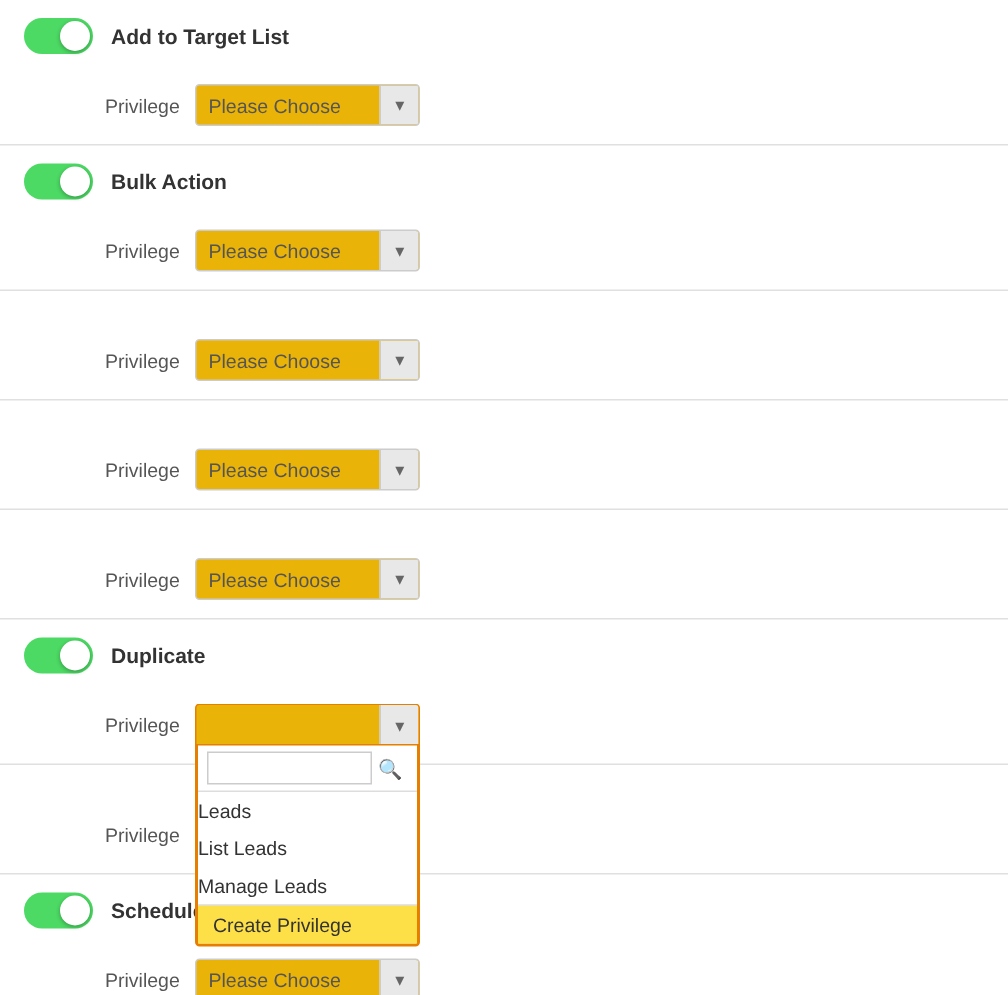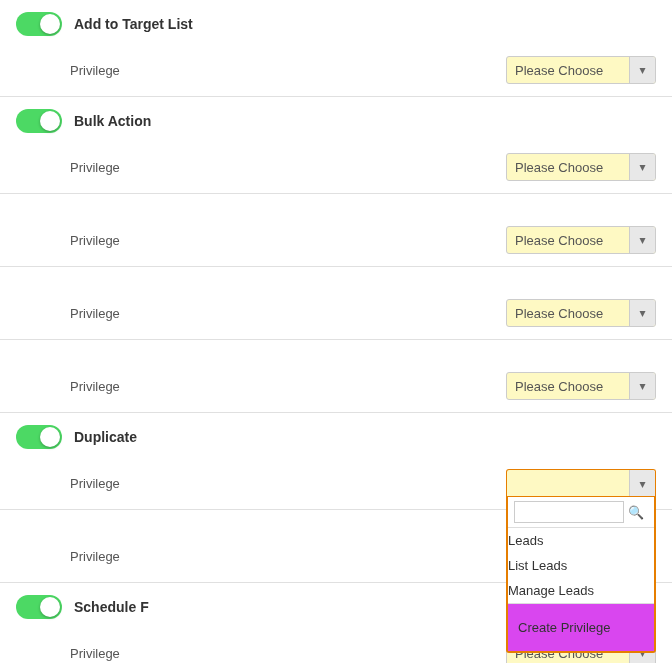--- a/index.html
+++ b/index.html
@@ -29,21 +29,20 @@
       font-size: 14px;
       font-weight: bold;
       color: #333;
     }
 
     .privilege-row {
       display: flex;
       align-items: center;
       padding-left: 54px;
       margin-top: 20px;
-      justify-content: space-between;
     }
 
     .privilege-label {
       font-size: 13px;
       color: #555;
       min-width: 60px;
     }
 
     
     .toggle {
@@ -78,21 +77,21 @@
       display: inline-block;
     }
 
     .select-box {
       display: flex;
       align-items: center;
       width: 150px;
       height: 28px;
       border: 1px solid #ccc;
       border-radius: 3px;
-      background: #fef9c3;
+      background: #eab308;
       cursor: pointer;
       overflow: hidden;
     }
 
     .select-text {
       flex: 1;
       padding: 0 8px;
       font-size: 13px;
       color: #555;
       white-space: nowrap;
@@ -158,24 +157,24 @@
     }
 
     .dropdown-item {
       padding: 5px 0;
       font-size: 13px;
       color: #333;
       cursor: pointer;
     }
 
     .create-privilege-btn {
-      padding: 16px 10px;
+      padding: 5px 10px;
       font-size: 13px;
       color: #333;
-      background: #d946ef;
+      background: #fde047;
       cursor: pointer;
       border-top: 1px solid #ddd;
       font-weight: normal;
     }
   </style>
 </head>
 <body>
 
 <div id="app">
     <div class="section">

